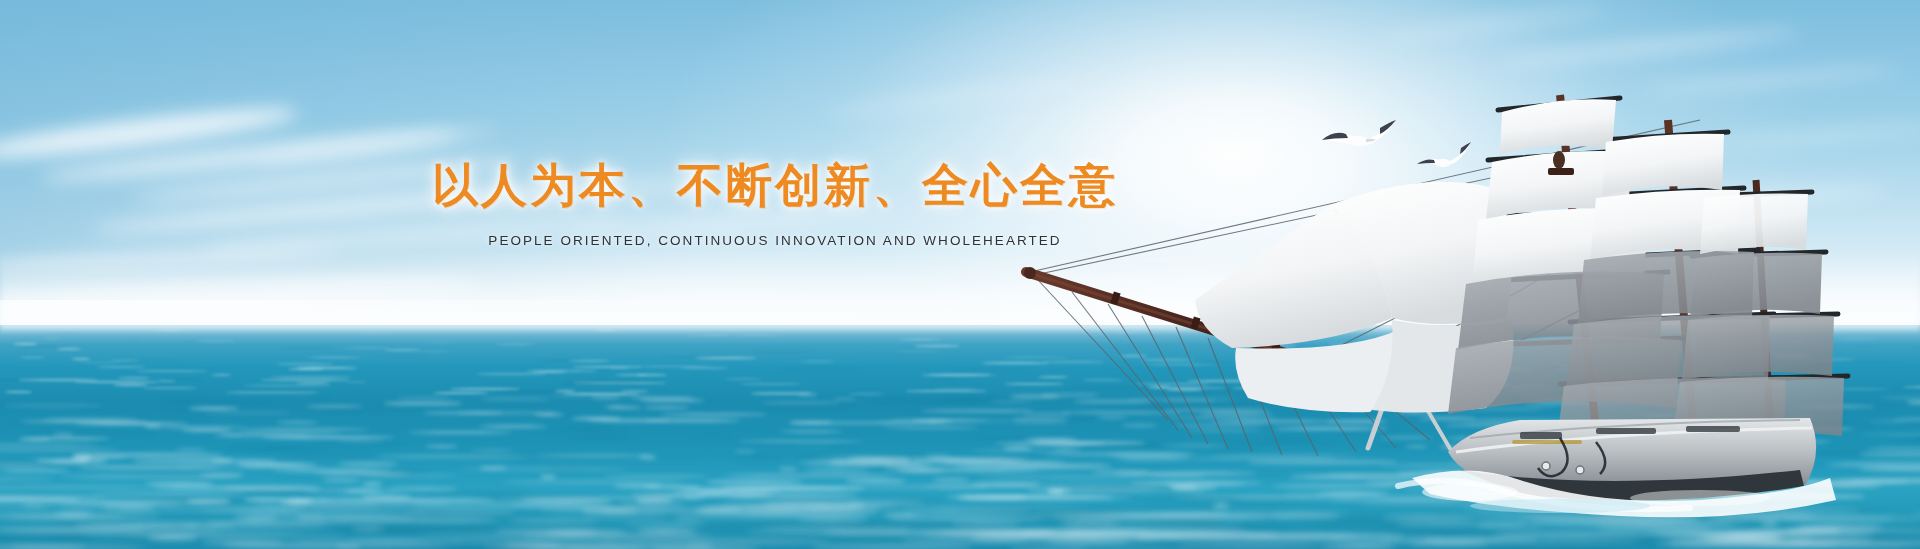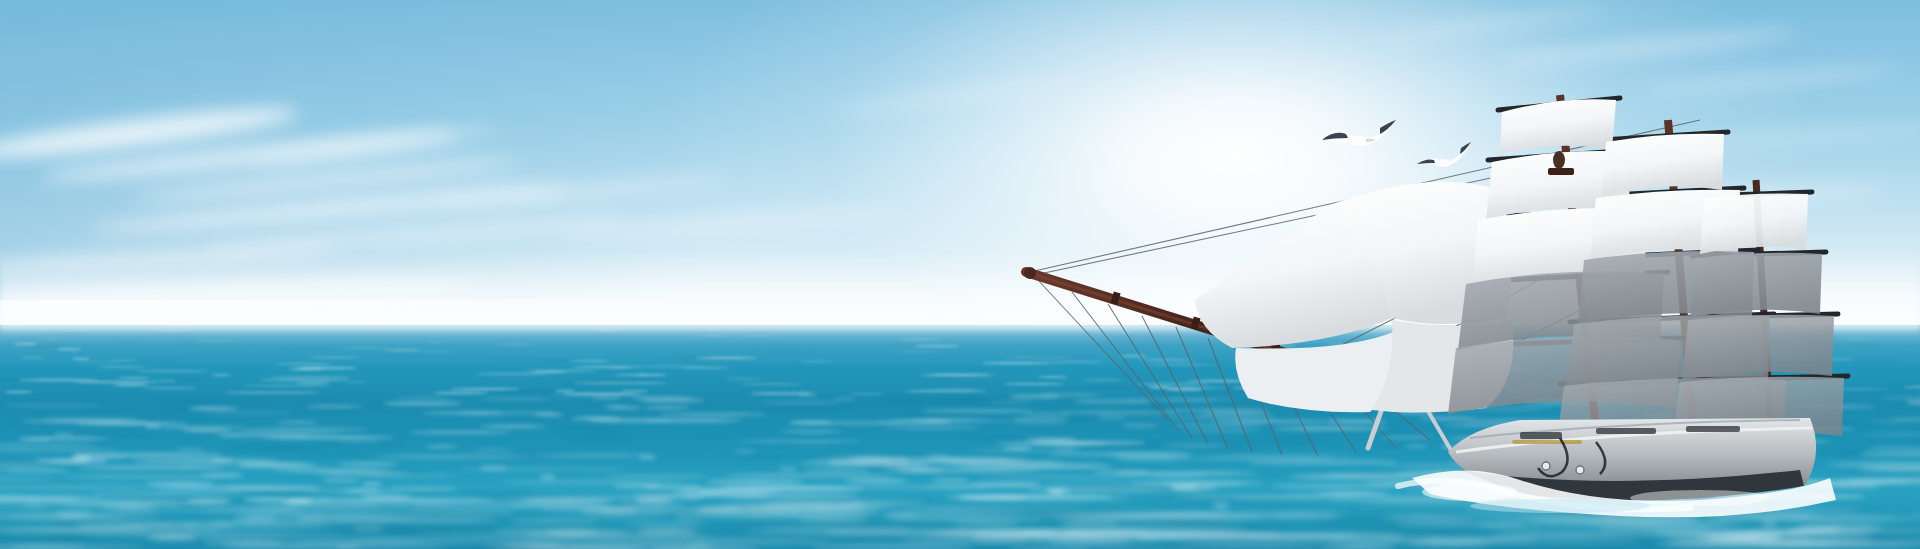--- a/index.html
+++ b/index.html
@@ -1209,15 +1209,17 @@
   </svg>
 
   <svg class="bird" style="left:1414px; top:134px;" width="60" height="42" viewBox="0 0 60 42">
     <path d="M3,30 Q16,22 26,26 Q34,29 40,25 Q50,18 57,8 Q52,20 42,28 Q34,33 26,31 Q15,29 3,30 Z" fill="#ffffff"></path>
     <path d="M3,30 Q12,24 20,26 L21,29 Q11,29 3,30 Z" fill="#3c4250"></path>
     <path d="M47,14 Q53,10 57,8 Q51,17 46,20 Z" fill="#3c4250"></path>
     <ellipse cx="29" cy="29" rx="8" ry="4" fill="#fdfdfd"></ellipse>
   </svg>
 
   <div class="textblock">
+    <div class="headline">以人为本、不断创新、全心全意</div>
+    <div class="subtitle">PEOPLE ORIENTED, CONTINUOUS INNOVATION AND WHOLEHEARTED</div>
   </div>
 
 </div>
 
 </body></html>

